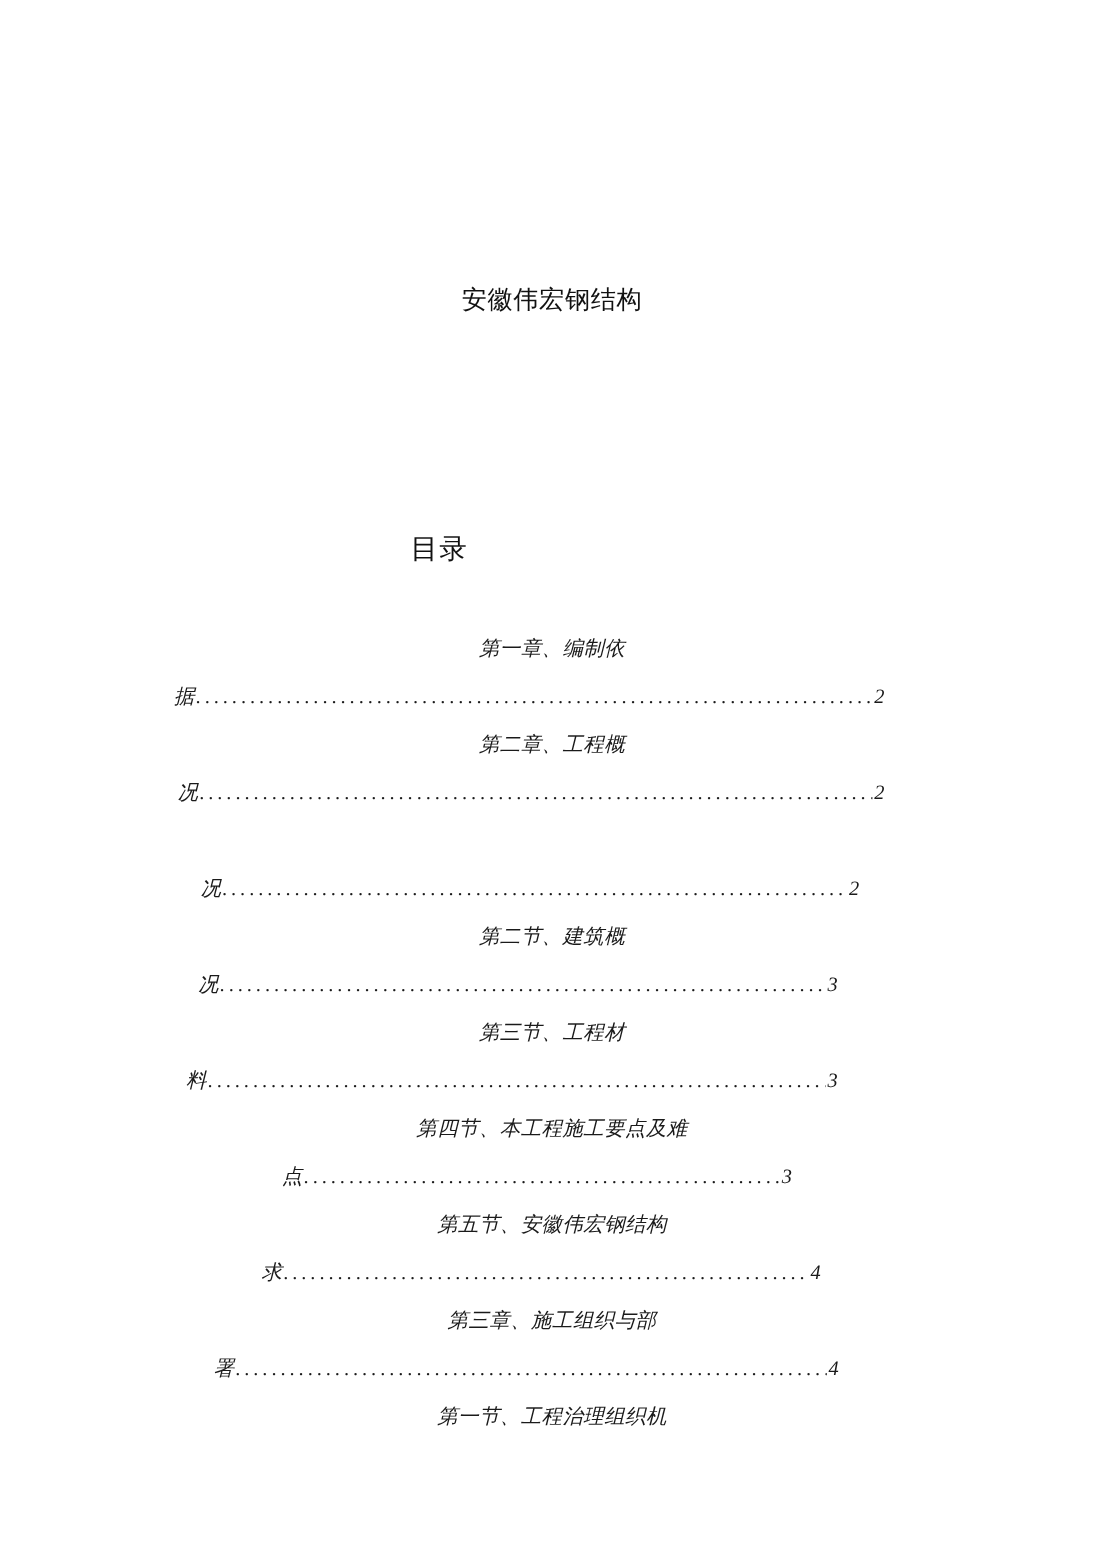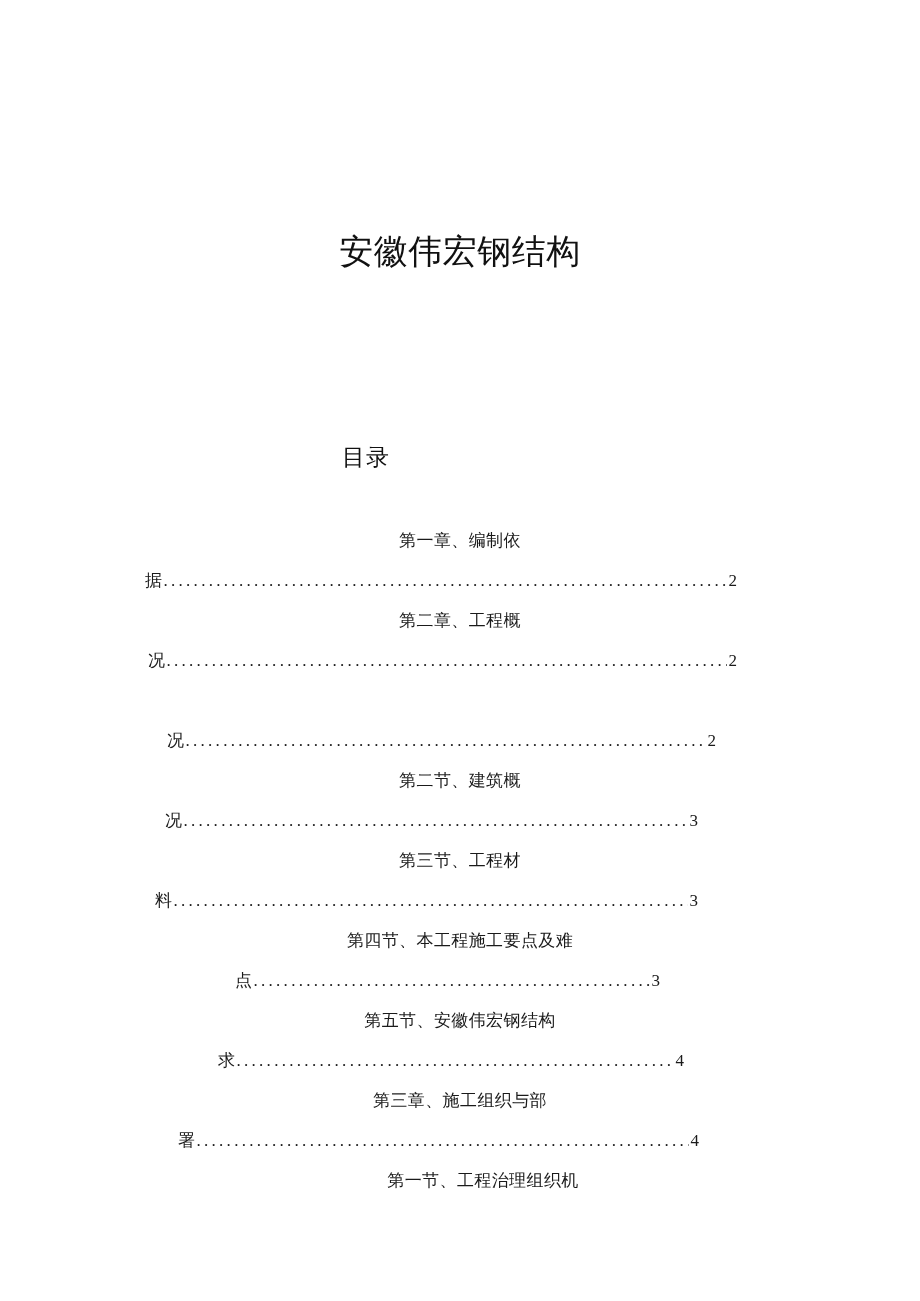--- a/index.html
+++ b/index.html
@@ -19,21 +19,21 @@
     overflow: hidden;
   }
 
   
   .doc-title {
     position: absolute;
     top: 228px;
     left: 0;
     width: 920px;
     text-align: center;
-    font-size: 34px;
+    font-size: 21px;
     line-height: 46px;
     letter-spacing: 0.5px;
     color: #111111;
     font-weight: 400;
     font-family: "Liberation Sans", "DejaVu Sans", sans-serif;
   }
 
   
   .toc-heading {
     position: absolute;
@@ -47,28 +47,28 @@
     color: #111111;
     font-family: "Liberation Sans", "DejaVu Sans", sans-serif;
   }
 
   
   .toc-list {
     position: absolute;
     top: 528px;
     left: 0;
     width: 920px;
+    font-style: italic;
   }
   .toc-entry {
     height: 80px;
     position: relative;
   }
   .toc-entry.last {
     height: 40px;
-    padding-left: 23px;
   }
 
   
   .entry-head {
     width: 920px;
     text-align: center;
     font-size: 17px;
     line-height: 26px;
     color: #1a1a1a;
     letter-spacing: 0.4px;

